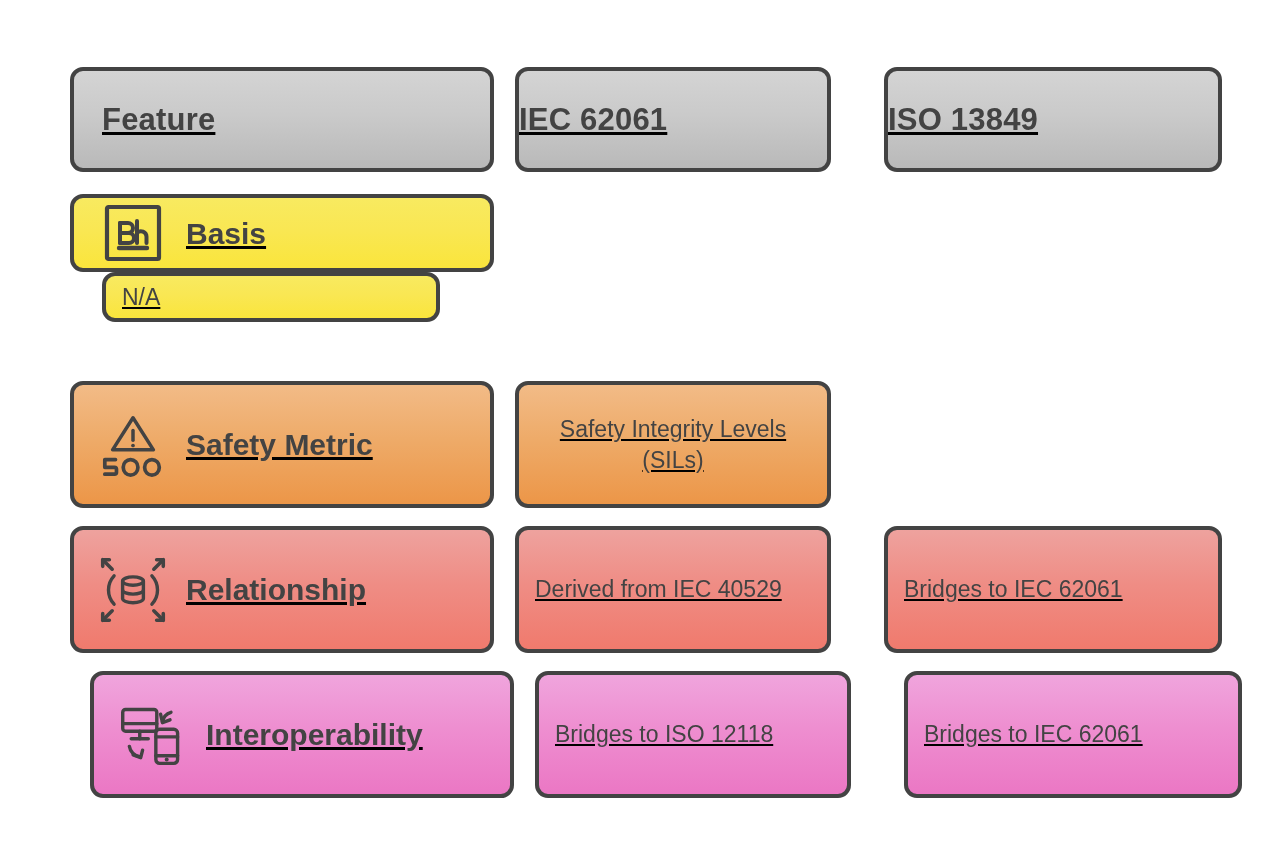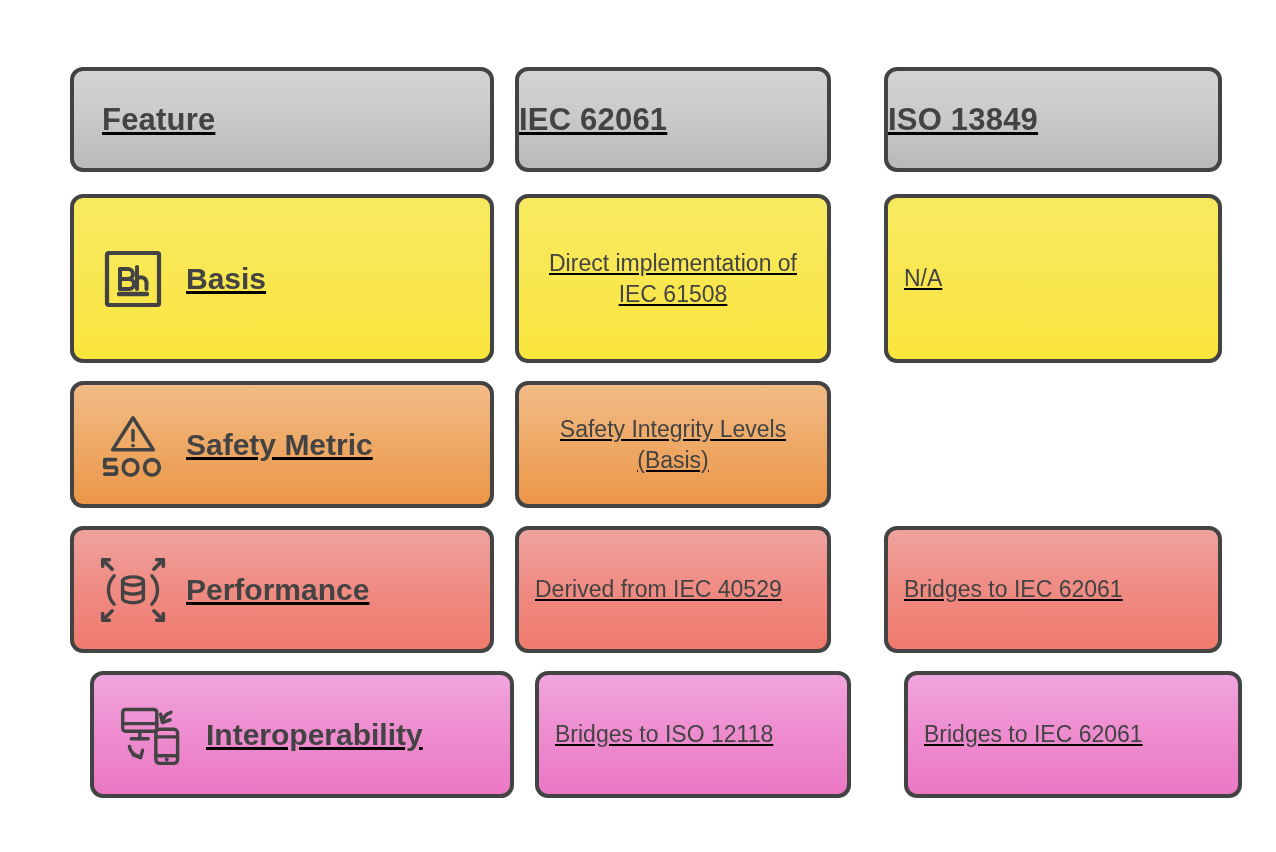--- a/index.html
+++ b/index.html
@@ -26,21 +26,21 @@
     text-decoration: underline;
   }
 
   .table-row {
     display: flex;
     flex-direction: row;
     align-items: stretch;
   }
 
   .row-header      { height: 105px; }
-  .row-basis       { height: 169px; }
+  .row-basis       { height: 169px; flex-direction: column; }
   .row-metric      { height: 127px; }
   .row-relation    { height: 127px; }
   .row-interop     { height: 127px; padding-left: 20px; }
 
   .row-gap-sm { height: 22px; flex: none; }
   .row-gap-md { height: 18px; flex: none; }
 
   
   .col-feature { width: 424px; flex: none; }
   .col-spacer  { width: 21px;  flex: none; }
@@ -152,23 +152,20 @@
 
             <path d="M35 19 V41"></path>
             <path d="M35 31 a5.5 5.5 0 0 1 9.5 3.8 V41"></path>
           </g>
           <path d="M17 46 H45" stroke-width="4.4"></path>
         </svg>
       </span>
       <span class="feature-label">Basis</span>
     </div>
     <div class="col-spacer"></div>
-    <div class="cell cell-value theme-yellow col-data">
-      <span>Direct implementation of IEC 61508</span>
-    </div>
     <div class="col-spacer"></div>
     <div class="cell cell-value theme-yellow col-data-2">
       <span>N/A</span>
     </div>
   </div>
 
   <div class="row-gap-md"></div>
 
   <div class="table-row row-metric">
     <div class="cell cell-feature theme-orange col-feature">
@@ -181,21 +178,21 @@
             <path d="M18 50 H7 V58 H17 a2 2 0 0 1 2 2 v3 a2 2 0 0 1 -2 2 H7"></path>
             <rect x="26" y="50" width="15" height="16" rx="7.5"></rect>
             <rect x="48" y="50" width="15" height="16" rx="7.5"></rect>
           </g>
         </svg>
       </span>
       <span class="feature-label">Safety Metric</span>
     </div>
     <div class="col-spacer"></div>
     <div class="cell cell-value theme-orange col-data">
-      <span>Safety Integrity Levels (Basis)</span>
+      <span>Safety Integrity Levels (SILs)</span>
     </div>
     <div class="col-spacer"></div>
   </div>
 
   <div class="row-gap-md"></div>
 
   <div class="table-row row-relation">
     <div class="cell cell-feature theme-salmon col-feature">
       <span class="icon-wrap">
         <svg width="74" height="72" viewBox="0 0 74 72" fill="none" stroke="#434343" stroke-width="3.6" stroke-linecap="round" stroke-linejoin="round">
@@ -213,21 +210,21 @@
             <path d="M5 11 V4 H12"></path>
             <path d="M59 14 L69 4"></path>
             <path d="M62 4 H69 V11"></path>
             <path d="M15 58 L5 68"></path>
             <path d="M5 61 V68 H12"></path>
             <path d="M59 58 L69 68"></path>
             <path d="M62 68 H69 V61"></path>
           </g>
         </svg>
       </span>
-      <span class="feature-label">Performance</span>
+      <span class="feature-label">Relationship</span>
     </div>
     <div class="col-spacer"></div>
     <div class="cell cell-value theme-salmon col-data">
       <span>Derived from IEC 40529</span>
     </div>
     <div class="col-spacer"></div>
     <div class="cell cell-value theme-salmon col-data-2">
       <span>Bridges to IEC 62061</span>
     </div>
   </div>

